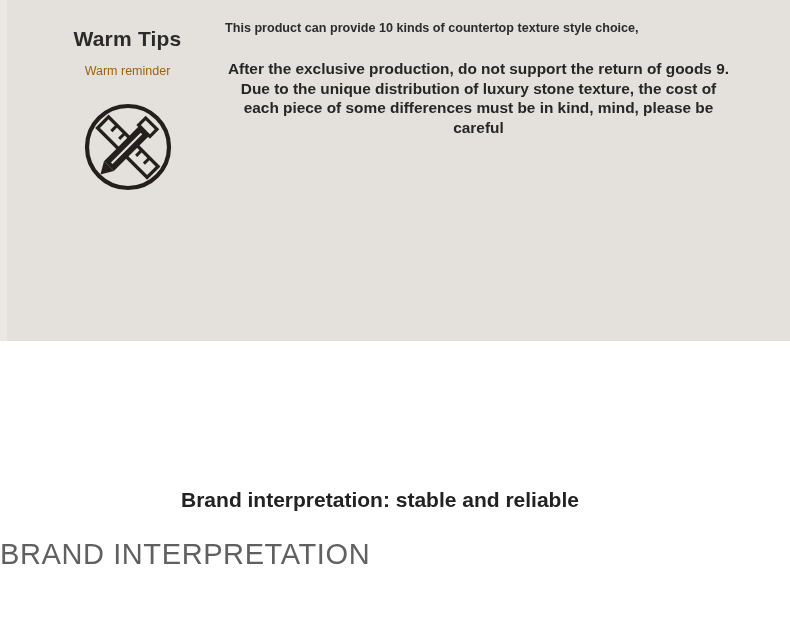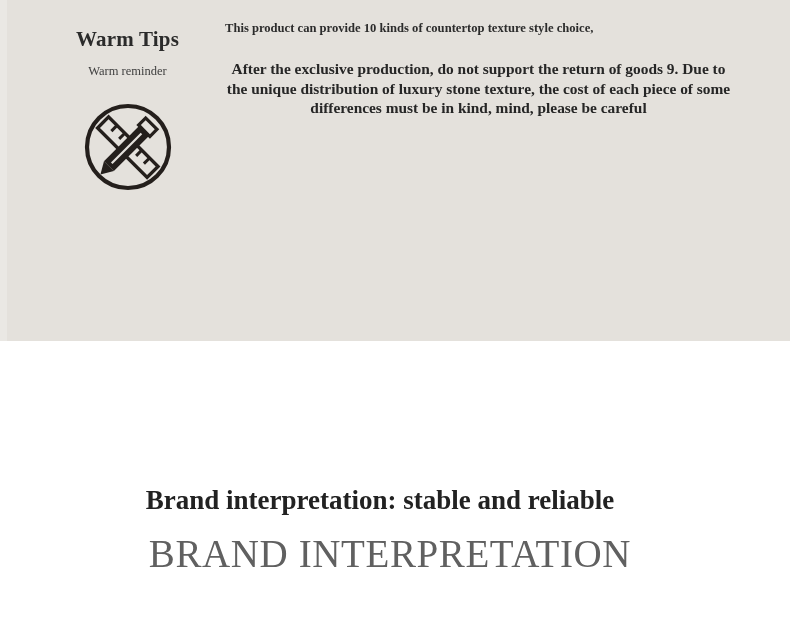--- a/index.html
+++ b/index.html
@@ -11,21 +11,20 @@
     height: 630px;
     background: #ffffff;
     font-family: "Liberation Sans", sans-serif;
     overflow: hidden;
   }
   .page {
     position: relative;
     width: 664px;
     height: 630px;
     background: #ffffff;
-    font-family: Liberation Serif, serif;
   }
 
   
   .tips-panel {
     position: absolute;
     left: 0;
     top: 0;
     width: 790px;
     height: 341px;
     background: #e4e1dc;
@@ -52,21 +51,21 @@
     font-size: 21px;
     font-weight: bold;
     color: #2b2b2b;
     letter-spacing: 0.2px;
     line-height: 26px;
     margin: 0;
   }
   .tips-subtitle {
     font-size: 12.5px;
     font-weight: normal;
-    color: #404040;
+    color: #a16207;
     line-height: 18px;
     margin: 10px 0 0 0;
   }
   .tips-icon-wrap {
     margin-top: 22px;
     display: flex;
     justify-content: center;
   }
 
   
@@ -107,33 +106,33 @@
     width: 790px;
     height: 289px;
     background: #ffffff;
   }
   .brand-heading {
     position: absolute;
     left: 0;
     top: 146px;
     width: 760px;
     text-align: center;
-    font-size: 27px;
+    font-size: 21px;
     font-weight: bold;
     color: #222222;
     line-height: 26px;
     margin: 0;
   }
   .brand-sub {
     position: absolute;
     left: 0;
     top: 195px;
     width: 780px;
-    text-align: center;
-    font-size: 39px;
+    text-align: left;
+    font-size: 29px;
     font-weight: normal;
     color: #606060;
     letter-spacing: 0.6px;
     line-height: 36px;
     margin: 0;
   }
 </style>
 </head>
 <body>
 

